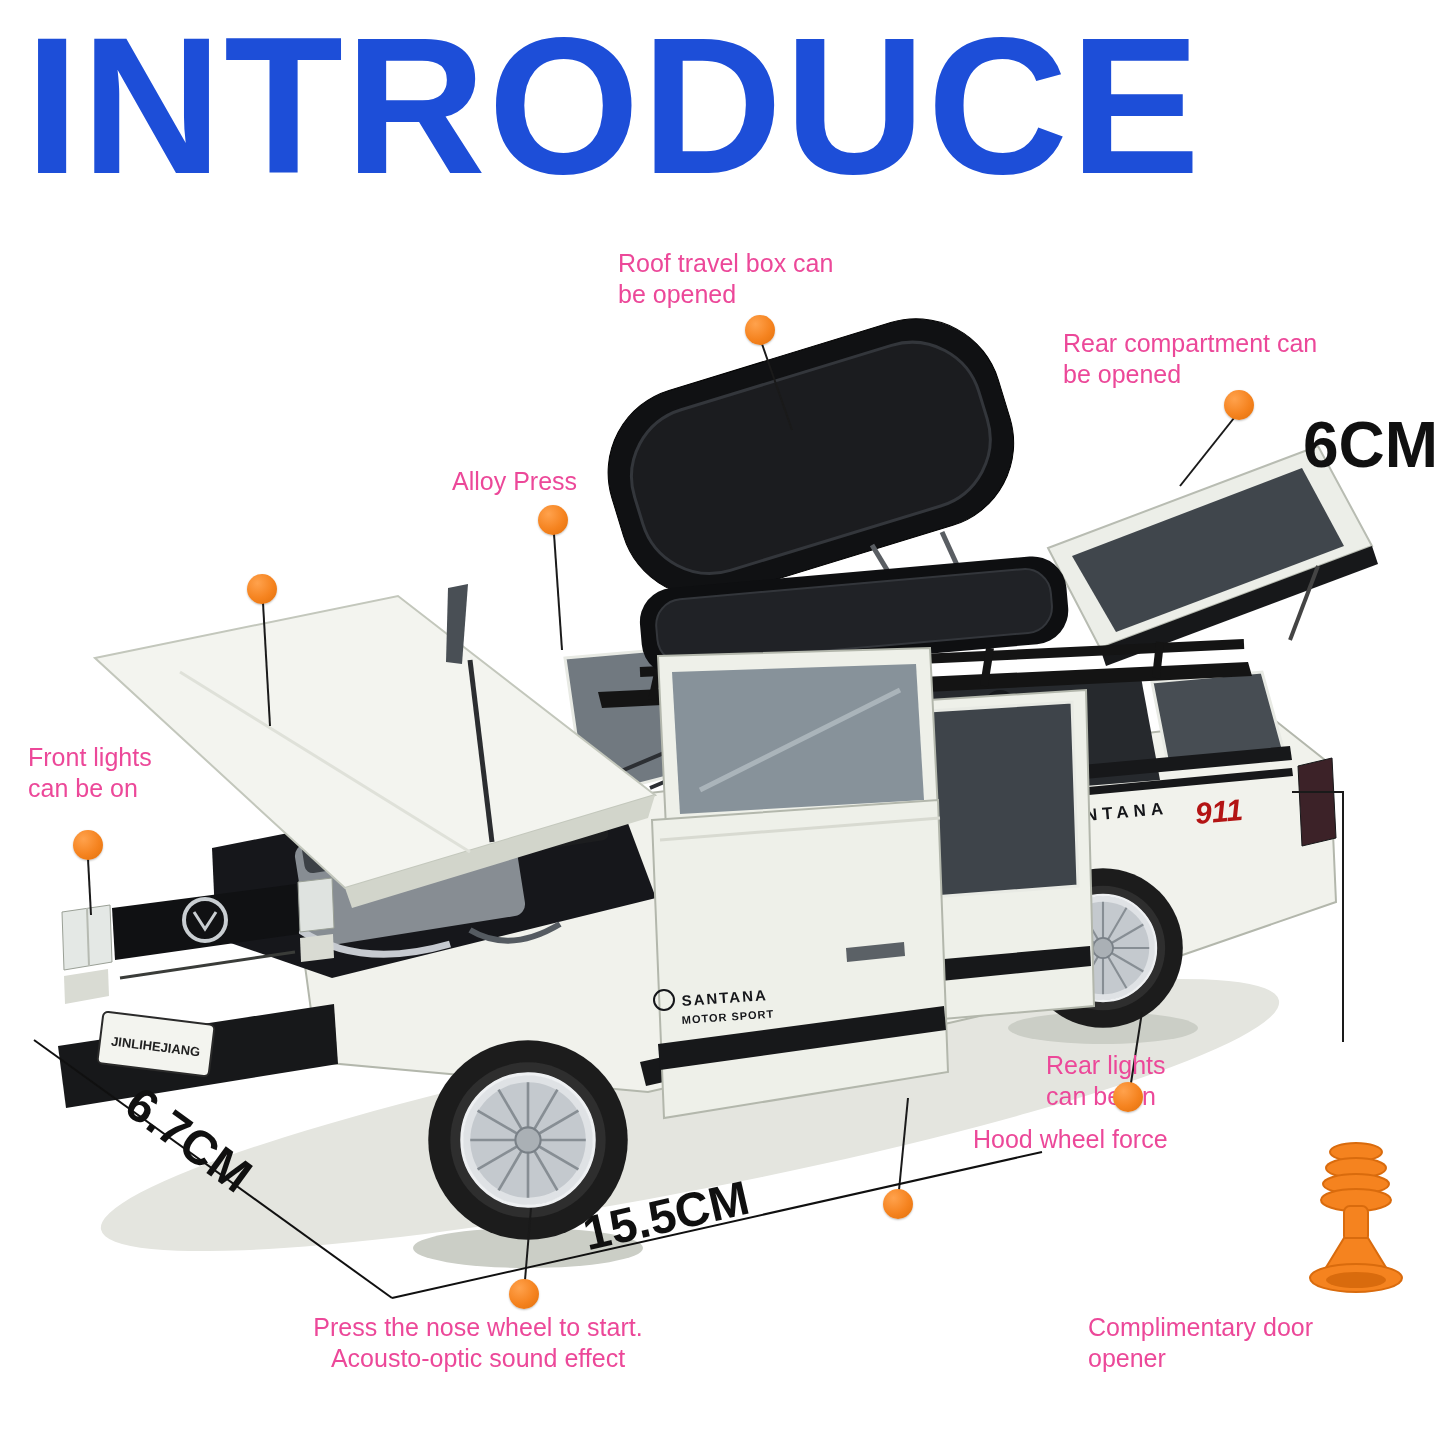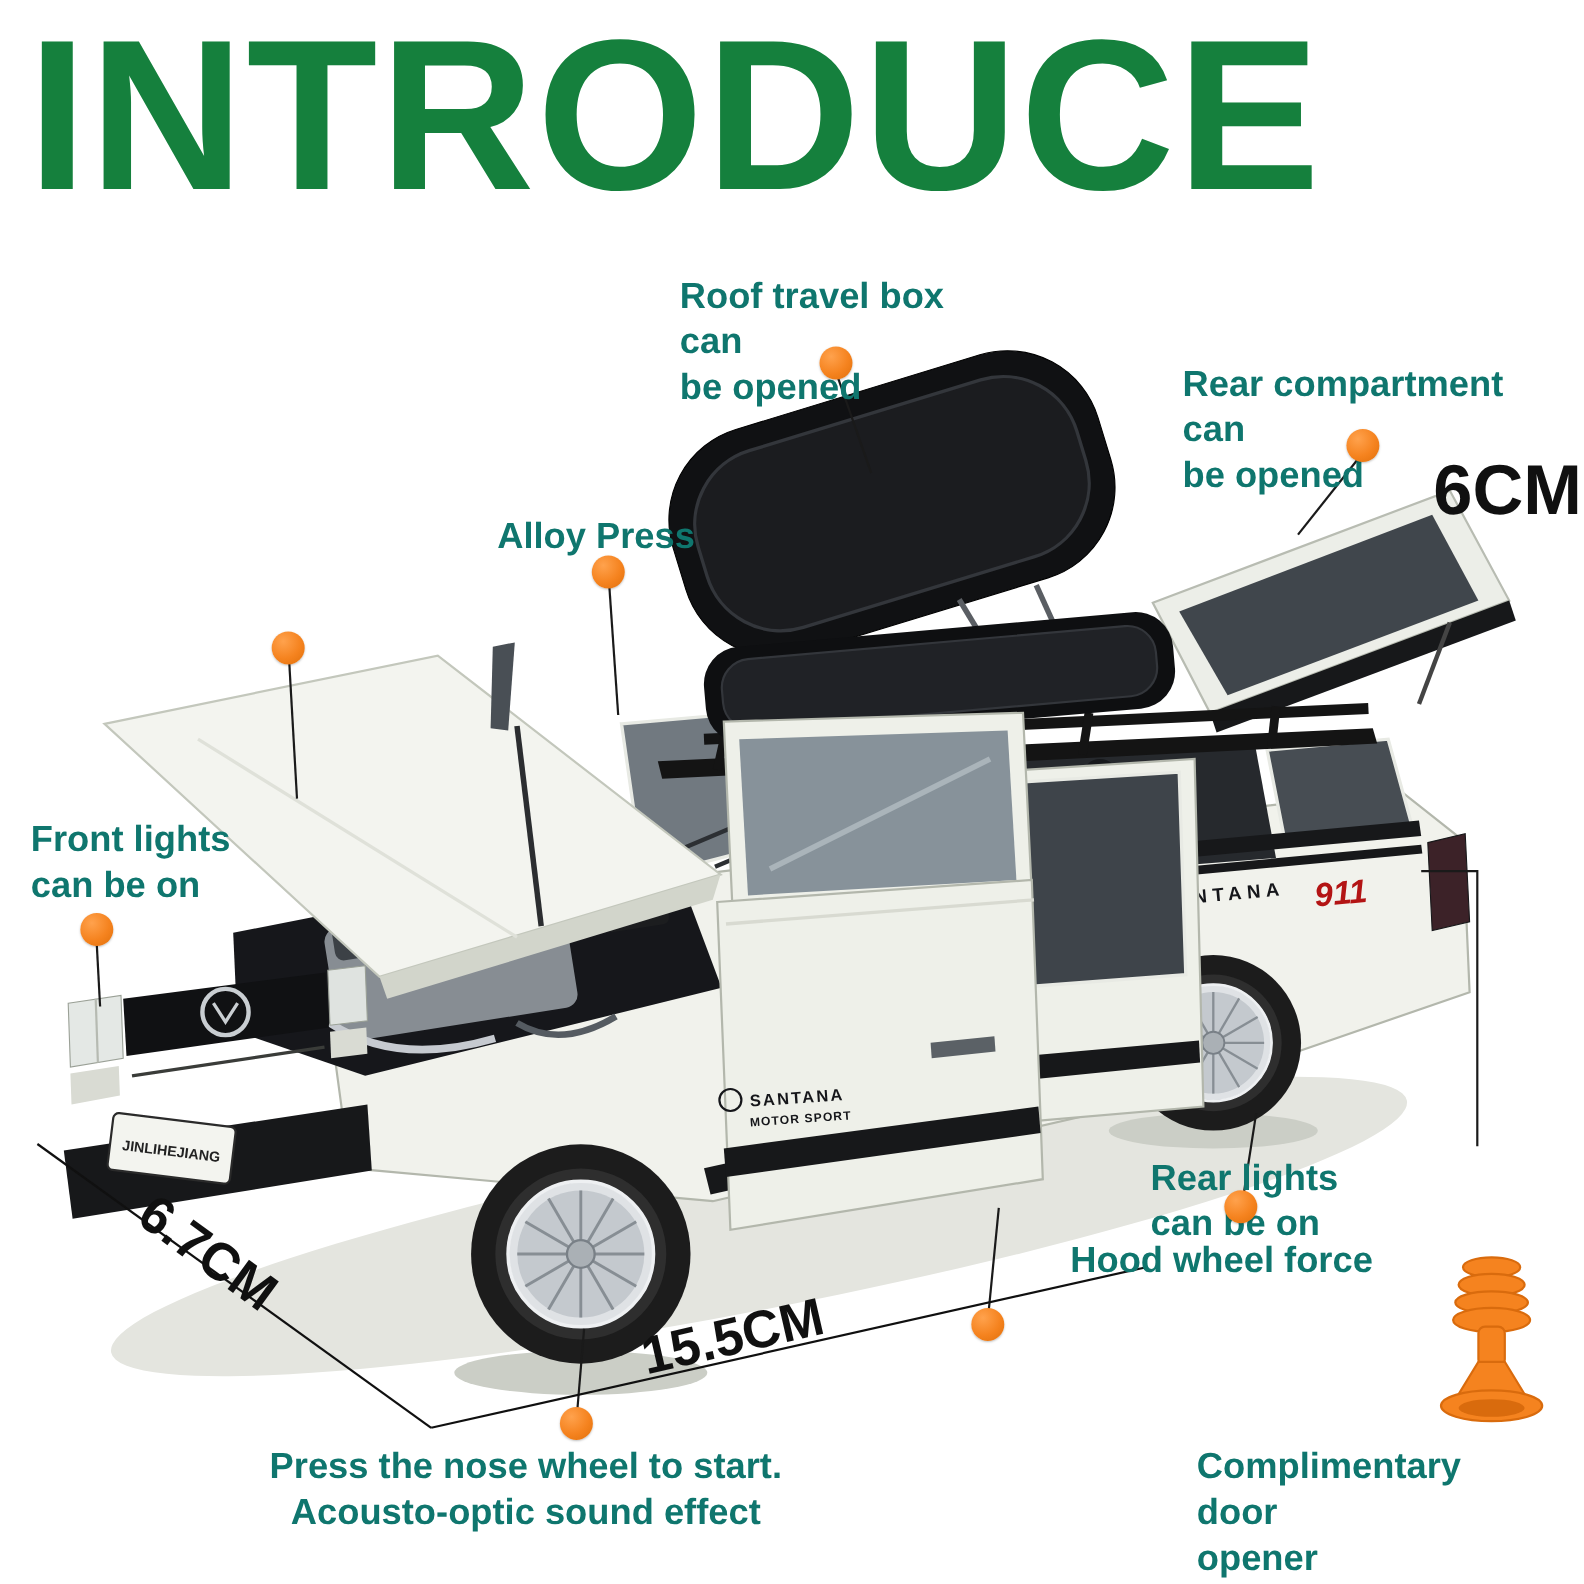--- a/index.html
+++ b/index.html
@@ -1,31 +1,31 @@
 <!DOCTYPE html>
 <html><head>
 <meta charset="utf-8">
 <style>
   html,body{margin:0;padding:0;background:#ffffff;}
   #canvas{position:relative;width:1440px;height:1440px;background:#ffffff;overflow:hidden;
           font-family:"Liberation Sans",sans-serif;}
   .title{position:absolute;left:25px;top:8px;font-size:195px;line-height:1;font-weight:800;
-         letter-spacing:2px;color:#15803d;}
-  .callout{position:absolute;font-weight:700;font-size:33px;line-height:1.25;color:#0f766e;}
+         letter-spacing:2px;color:#1d4ed8;}
+  .callout{position:absolute;font-weight:400;font-size:25px;line-height:1.25;color:#ec4899;}
   .callout .ln{display:block;}
   .dot{position:absolute;width:30px;height:30px;border-radius:50%;
        background:radial-gradient(circle at 35% 30%, #ffa24d 0%, #f5831f 55%, #e06f0a 100%);
        box-shadow:0 1px 2px rgba(0,0,0,.25);}
   .dim{position:absolute;font-weight:700;color:#101010;}
   #dim-height{left:1303px;top:408px;font-size:64px;}
   #dim-width{left:118px;top:1112px;font-size:48px;transform:rotate(36deg);}
   #dim-length{left:582px;top:1188px;font-size:48px;transform:rotate(-13deg);}
   
   #c-roof-box{left:618px;top:248px;width:300px;}
-  #c-rear-compartment{left:1063px;top:328px;width:330px;margin-left:12px;}
+  #c-rear-compartment{left:1063px;top:328px;width:330px;}
   #c-alloy-body{left:452px;top:466px;width:230px;}
   #c-hood{left:153px;top:503px;width:200px;}
   #c-front-lights{left:28px;top:742px;width:200px;}
   #c-rear-lights{left:1046px;top:1050px;width:240px;}
   #c-rear-wheel{left:973px;top:1124px;width:300px;}
   #c-four-doors{left:780px;top:1226px;width:400px;}
   #c-nose-wheel{left:238px;top:1312px;width:480px;text-align:center;}
   #c-door-opener{left:1088px;top:1312px;width:320px;}
   
   #d-roof-box{left:745px;top:315px;}

